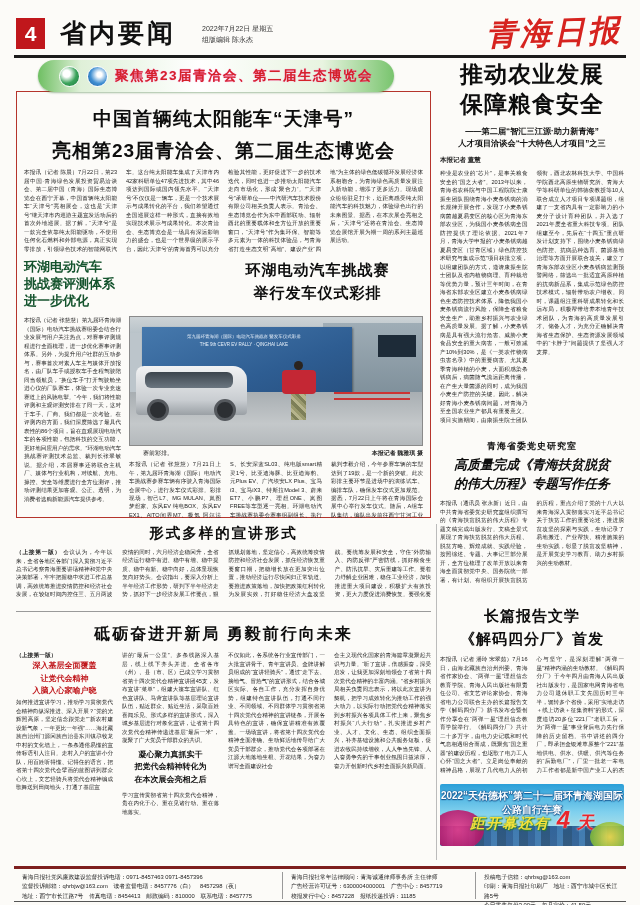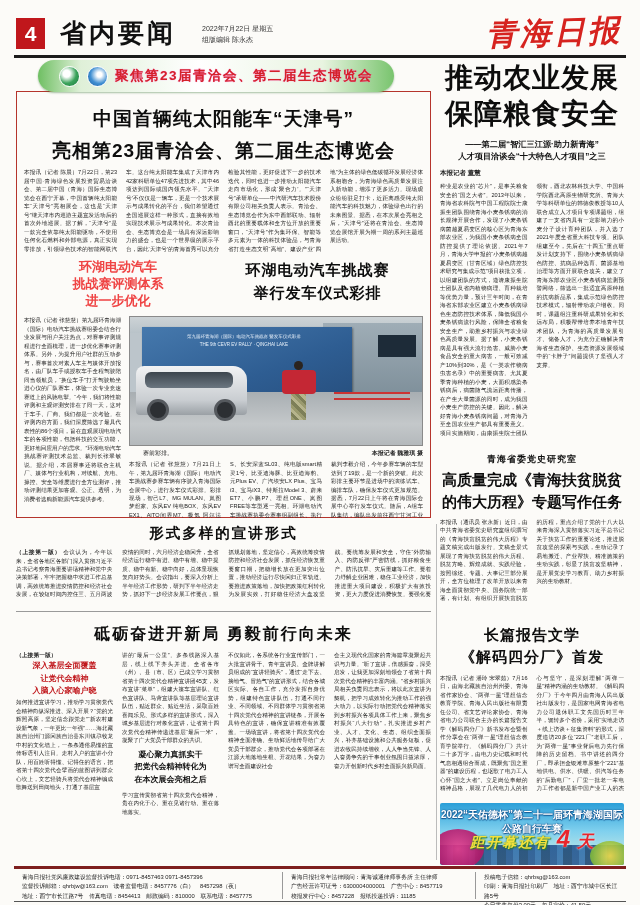--- a/index.html
+++ b/index.html
@@ -21,21 +21,21 @@
           background:linear-gradient(90deg,#6fbf63,#dff0d8 12%,#ffffff 45%,#e8f4e0 80%,#79c46e);
           box-shadow:0 1px 2px rgba(60,120,60,.45);display:flex;align-items:center;justify-content:center;gap:7px;}
   .banner-text{font-size:13.5px;font-weight:bold;color:#d4232a;letter-spacing:1.5px;text-shadow:0 0 1px #f7d;}
   .logo-circle{width:19px;height:19px;border-radius:50%;border:1px solid #fff;}
   .lc1{background:radial-gradient(circle at 35% 35%,#fff 20%,#3aa35a 55%,#1c7a3d);}
   .lc2{background:radial-gradient(circle at 60% 40%,#fff 15%,#3f8fd2 55%,#1b5ea0);}
   .feat-h1{margin-top:9px;text-align:center;font-size:19px;font-weight:bold;letter-spacing:1px;line-height:1.22;color:#0d0d0d;}
   .feat-body{margin-top:6px;height:86px;column-count:4;column-gap:9px;column-fill:auto;
              font-size:5.6px;line-height:1.52;text-align:justify;overflow:hidden;color:#222;}
   .box-row1{display:flex;margin-top:5px;height:54px;}
-  .eval-head{width:188px;text-align:center;font-size:13px;font-weight:bold;line-height:1.3;color:#ef4444;}
+  .eval-head{width:188px;font-size:13px;font-weight:bold;line-height:1.3;color:#14532d;}
   .reh-head{flex:1;text-align:center;font-size:15px;font-weight:bold;line-height:1.5;letter-spacing:1px;color:#0d0d0d;}
   .box-row2{display:flex;margin-top:3px;}
   .eval-body{width:97px;margin-right:8px;height:210px;font-size:5.6px;line-height:1.52;text-align:justify;overflow:hidden;color:#222;}
   .right-pack{flex:1;}
   
   .photo{position:relative;height:128px;overflow:hidden;border:0.5px solid #8a8a8a;background:#bcc5cb;}
   .ph-sky{position:absolute;left:0;top:0;right:0;height:16px;background:linear-gradient(#cdd3d6,#b9c3c9);}
   .ph-bldg{position:absolute;right:0;top:6px;width:34%;height:55%;background:linear-gradient(#9fadb6,#7f909b);}
   .ph-wall{position:absolute;left:4%;top:10px;width:72%;height:58%;background:linear-gradient(160deg,#4679ad,#2e5d92 60%,#274f7e);box-shadow:1px 1px 2px rgba(0,0,0,.4);}
   .ph-wall-text{position:absolute;left:6%;top:16px;width:66%;text-align:center;color:#eaf2fb;font-size:4.5px;line-height:1.6;}
@@ -63,27 +63,27 @@
   
   .forge{position:absolute;left:16px;top:624px;width:415px;}
   .forge-head{text-align:center;font-size:16px;font-weight:bold;letter-spacing:2px;color:#0d0d0d;}
   .forge-cols{display:flex;justify-content:space-between;margin-top:6px;}
   .fcol{width:97px;height:218px;font-size:5.6px;line-height:1.52;text-align:justify;overflow:hidden;color:#222;}
   .sub-red{color:#c0171c;font-weight:bold;font-size:8px;text-align:center;line-height:1.6;margin:0 0;}
   .sub-bold{color:#111;font-weight:bold;font-size:8px;text-align:center;line-height:1.6;margin:4px 0;}
   
   .vert-div{position:absolute;left:436px;top:524px;width:1px;height:336px;background:#bbb;}
   .rightcol{position:absolute;left:440px;top:60px;width:184px;}
-  .agri-head{text-align:center;font-size:28px;font-weight:bold;line-height:1.3;letter-spacing:1px;color:#0d0d0d;}
+  .agri-head{text-align:center;font-size:23px;font-weight:bold;line-height:1.3;letter-spacing:1px;color:#0d0d0d;}
   .agri-sub{margin-top:6px;text-align:center;font-size:8.2px;font-weight:bold;line-height:1.5;color:#111;}
   .agri-byline{margin-top:6px;font-size:6.5px;font-weight:bold;color:#222;}
   .agri-body{margin-top:4px;height:262px;column-count:2;column-gap:9px;column-fill:auto;
              font-size:5.6px;line-height:1.52;text-align:justify;overflow:hidden;color:#222;}
   .hist-kicker{margin-top:9px;text-align:center;font-size:9px;font-weight:bold;letter-spacing:1px;color:#111;}
-  .hist-head{margin-top:3px;text-align:center;font-size:15px;font-weight:bold;line-height:1.45;color:#0d0d0d;}
+  .hist-head{margin-top:3px;text-align:center;font-size:13px;font-weight:bold;line-height:1.45;color:#0d0d0d;font-style:italic;}
   .hist-body{margin-top:5px;height:92px;column-count:2;column-gap:9px;column-fill:auto;
              font-size:5.6px;line-height:1.52;text-align:justify;overflow:hidden;color:#222;}
   .book-head{margin-top:14px;text-align:center;font-size:15px;font-weight:bold;line-height:1.5;letter-spacing:1px;color:#0d0d0d;}
   .book-body{margin-top:5px;height:122px;column-count:2;column-gap:9px;column-fill:auto;
              font-size:5.6px;line-height:1.52;text-align:justify;overflow:hidden;color:#222;}
   
   .ad{position:relative;margin-top:7px;height:62px;overflow:hidden;border-radius:2px;
       background:linear-gradient(180deg,#2b9fd8,#7fd0ee 45%,#d9f0e2);}
   .ad-skyline{position:absolute;left:0;bottom:0;right:0;height:20px;opacity:.85;
       background:repeating-linear-gradient(90deg,#1d4f8c 0 7px,#2d6aa8 7px 13px,#16406f 13px 22px);}

